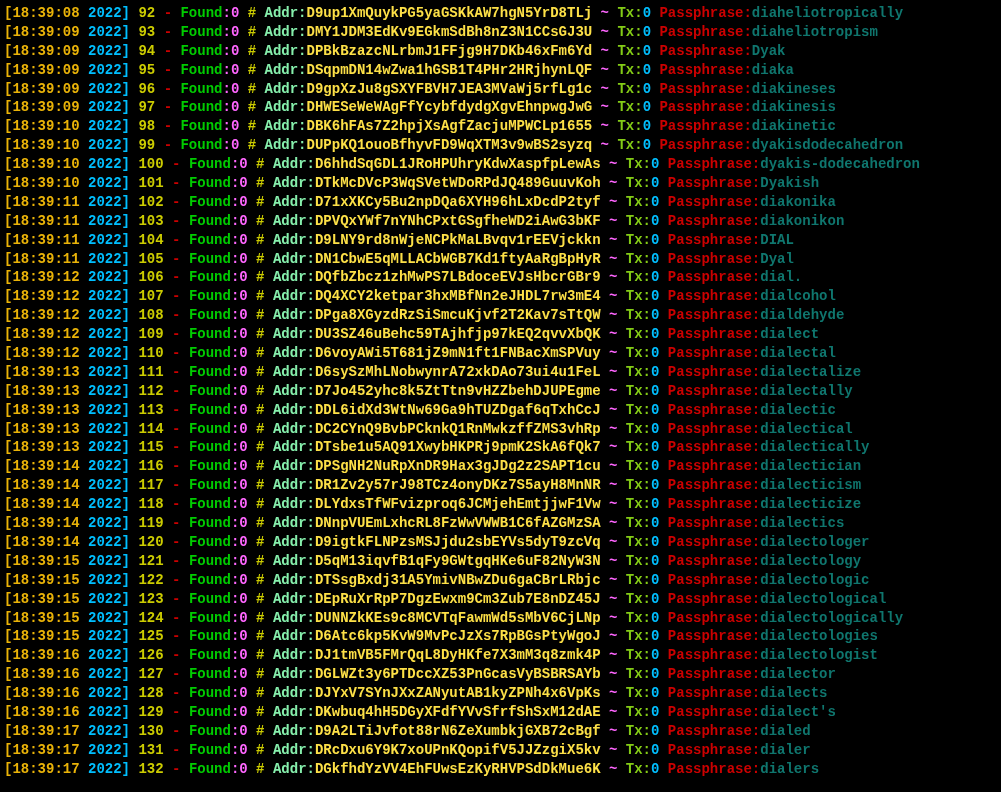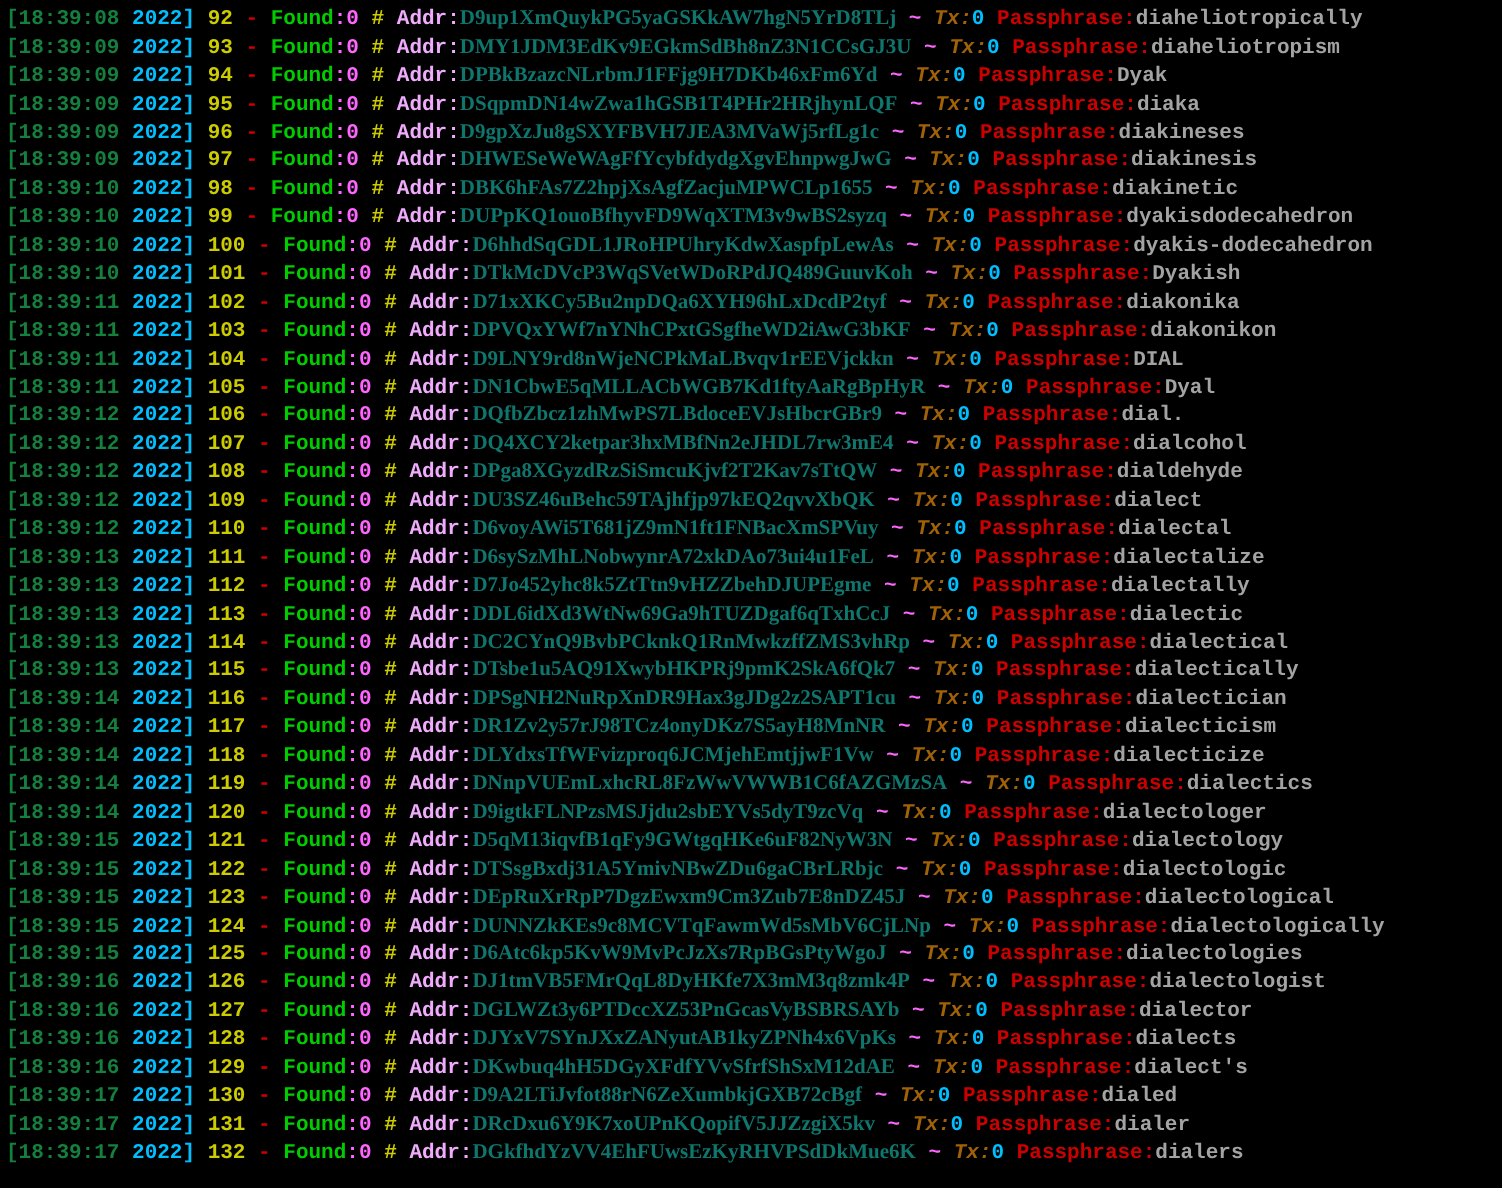--- a/index.html
+++ b/index.html
@@ -7,34 +7,34 @@
       color: #fff;
       font-family: "Consolas", "Monaco", "Courier New", monospace;
       font-size: 14px;
       line-height: 1.35;
       margin: 0;
       padding: 4px;
       white-space: nowrap;
       font-weight: bold;
     }
     .line { display: block; }
-    .timestamp { color: #15803d; margin-top: 13px; }
+    .timestamp { color: #eab308; margin-top: 13px; }
     .year { color: #00bfff; text-align: center; }
     .idx { color: #cccc00; text-align: right; }
     .dash { color: #cc0000; }
     .found-label { color: #00cc00; font-family: Liberation Mono, monospace; }
     .found-val { color: #ff66ff; }
     .hash { color: #cccc00; }
-    .addr-label { color: #f0abfc; }
-    .addr-val { color: #0f766e; font-family: Liberation Serif, serif; }
+    .addr-label { color: #86efac; }
+    .addr-val { color: #fde047; }
     .tilde { color: #ff66ff; }
-    .tx-label { color: #a16207; font-style: italic; }
+    .tx-label { color: #84cc16; }
     .tx-val { color: #00bfff; }
     .pass-label { color: #cc0000; font-family: Liberation Mono, monospace; }
-    .pass-val { color: #a3a3a3; }
+    .pass-val { color: #0f766e; }
   </style>
 </head>
 <body>
 
 <div id="terminal">
     <div class="line"><span class="timestamp">[18:39:08 </span><span class="year">2022]</span> <span class="idx">92</span> <span class="dash">-</span> <span class="found-label">Found</span><span class="found-val">:0</span> <span class="hash">#</span> <span class="addr-label">Addr:</span><span class="addr-val">D9up1XmQuykPG5yaGSKkAW7hgN5YrD8TLj</span> <span class="tilde">~</span> <span class="tx-label">Tx:</span><span class="tx-val">0</span> <span class="pass-label">Passphrase:</span><span class="pass-val">diaheliotropically</span></div>
     <div class="line"><span class="timestamp">[18:39:09 </span><span class="year">2022]</span> <span class="idx">93</span> <span class="dash">-</span> <span class="found-label">Found</span><span class="found-val">:0</span> <span class="hash">#</span> <span class="addr-label">Addr:</span><span class="addr-val">DMY1JDM3EdKv9EGkmSdBh8nZ3N1CCsGJ3U</span> <span class="tilde">~</span> <span class="tx-label">Tx:</span><span class="tx-val">0</span> <span class="pass-label">Passphrase:</span><span class="pass-val">diaheliotropism</span></div>
     <div class="line"><span class="timestamp">[18:39:09 </span><span class="year">2022]</span> <span class="idx">94</span> <span class="dash">-</span> <span class="found-label">Found</span><span class="found-val">:0</span> <span class="hash">#</span> <span class="addr-label">Addr:</span><span class="addr-val">DPBkBzazcNLrbmJ1FFjg9H7DKb46xFm6Yd</span> <span class="tilde">~</span> <span class="tx-label">Tx:</span><span class="tx-val">0</span> <span class="pass-label">Passphrase:</span><span class="pass-val">Dyak</span></div>
     <div class="line"><span class="timestamp">[18:39:09 </span><span class="year">2022]</span> <span class="idx">95</span> <span class="dash">-</span> <span class="found-label">Found</span><span class="found-val">:0</span> <span class="hash">#</span> <span class="addr-label">Addr:</span><span class="addr-val">DSqpmDN14wZwa1hGSB1T4PHr2HRjhynLQF</span> <span class="tilde">~</span> <span class="tx-label">Tx:</span><span class="tx-val">0</span> <span class="pass-label">Passphrase:</span><span class="pass-val">diaka</span></div>
     <div class="line"><span class="timestamp">[18:39:09 </span><span class="year">2022]</span> <span class="idx">96</span> <span class="dash">-</span> <span class="found-label">Found</span><span class="found-val">:0</span> <span class="hash">#</span> <span class="addr-label">Addr:</span><span class="addr-val">D9gpXzJu8gSXYFBVH7JEA3MVaWj5rfLg1c</span> <span class="tilde">~</span> <span class="tx-label">Tx:</span><span class="tx-val">0</span> <span class="pass-label">Passphrase:</span><span class="pass-val">diakineses</span></div>

